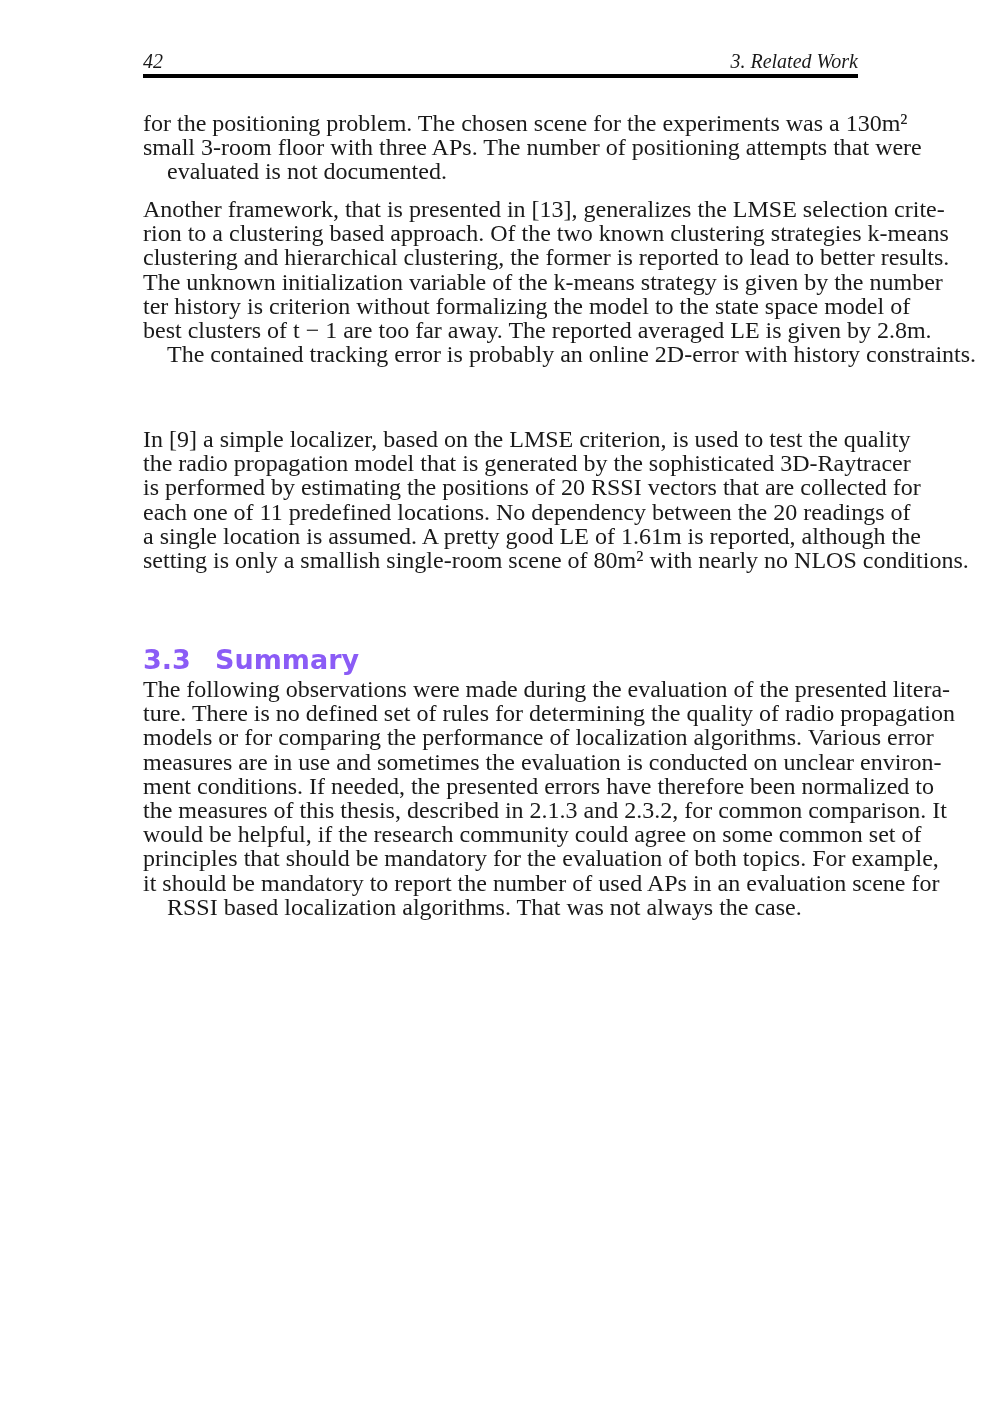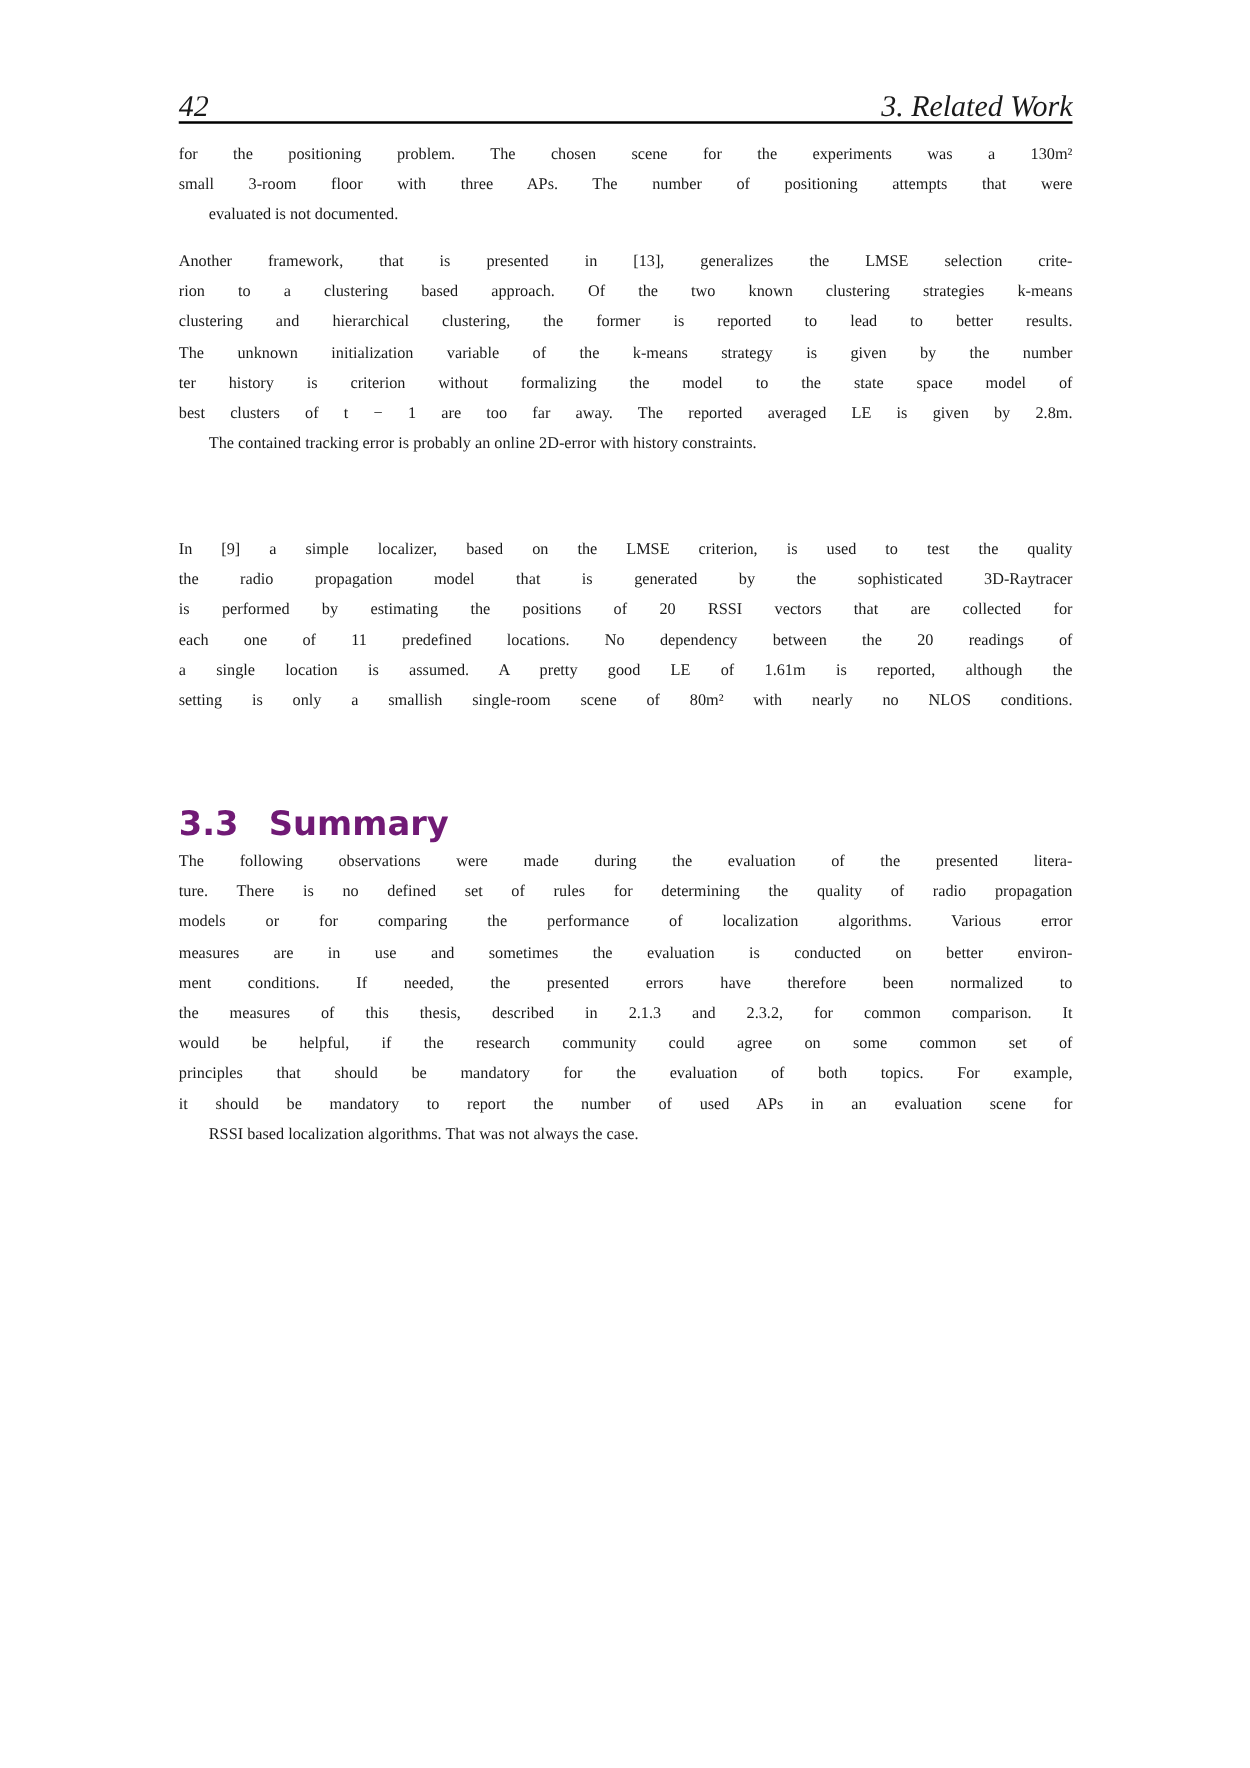--- a/index.html
+++ b/index.html
@@ -1,27 +1,27 @@
 <!DOCTYPE html>
 <html><head>
   <meta charset="utf-8">
   <style>
     html, body { margin: 0; padding: 0; background: #ffffff; }
     body { width: 1000px; height: 1414px; position: relative; overflow: hidden;
            font-family: "Liberation Serif", "DejaVu Serif", serif; color: #1a1a1a; }
     .page { position: absolute; left: 143px; top: 0; width: 715px; }
     .running-head { position: absolute; top: 50px; left: 0; width: 715px; height: 24px;
-                    font-style: italic; font-size: 24px; border-bottom: 2px solid #000000; margin-top: 23px; }
+                    font-style: italic; font-size: 20px; border-bottom: 4px solid #000000; }
     .running-head .pn { position: absolute; left: 0; top: 0; }
     .running-head .ct { position: absolute; right: 0; top: 0; }
-    .para { position: absolute; left: 0; width: 715px; font-size: 13px; line-height: 24.2px; }
+    .para { position: absolute; left: 0; width: 715px; font-size: 24px; line-height: 24.2px; }
     .line { display: block; white-space: nowrap; text-align: justify; text-align-last: justify; height: 24.2px; }
     .line.last { text-align-last: left; margin-left: 24px; }
     .heading { position: absolute; left: 0; top: 644px; font-family: "DejaVu Sans", "Liberation Sans", sans-serif;
-               font-weight: bold; font-size: 27px; color: #701a75; }
+               font-weight: bold; font-size: 27px; color: #8b5cf6; }
     .heading .num { display: inline-block; width: 72px; }
   </style>
 </head>
 <body>
 
 <div class="page">
   <div class="running-head">
     <span class="pn">42</span>
     <span class="ct">3. Related Work</span>
   </div>
@@ -52,21 +52,21 @@
   </div>
 
   <div class="heading">
     <span class="num">3.3</span><span>Summary</span>
   </div>
 
   <div class="para" style="top:677px">
     <span class="line">The following observations were made during the evaluation of the presented litera-</span>
     <span class="line">ture. There is no defined set of rules for determining the quality of radio propagation</span>
     <span class="line">models or for comparing the performance of localization algorithms. Various error</span>
-    <span class="line">measures are in use and sometimes the evaluation is conducted on better environ-</span>
+    <span class="line">measures are in use and sometimes the evaluation is conducted on unclear environ-</span>
     <span class="line">ment conditions. If needed, the presented errors have therefore been normalized to</span>
     <span class="line">the measures of this thesis, described in 2.1.3 and 2.3.2, for common comparison. It</span>
     <span class="line">would be helpful, if the research community could agree on some common set of</span>
     <span class="line">principles that should be mandatory for the evaluation of both topics. For example,</span>
     <span class="line">it should be mandatory to report the number of used APs in an evaluation scene for</span>
     <span class="line last">RSSI based localization algorithms. That was not always the case.</span>
   </div>
 </div>
 
 </body></html>

